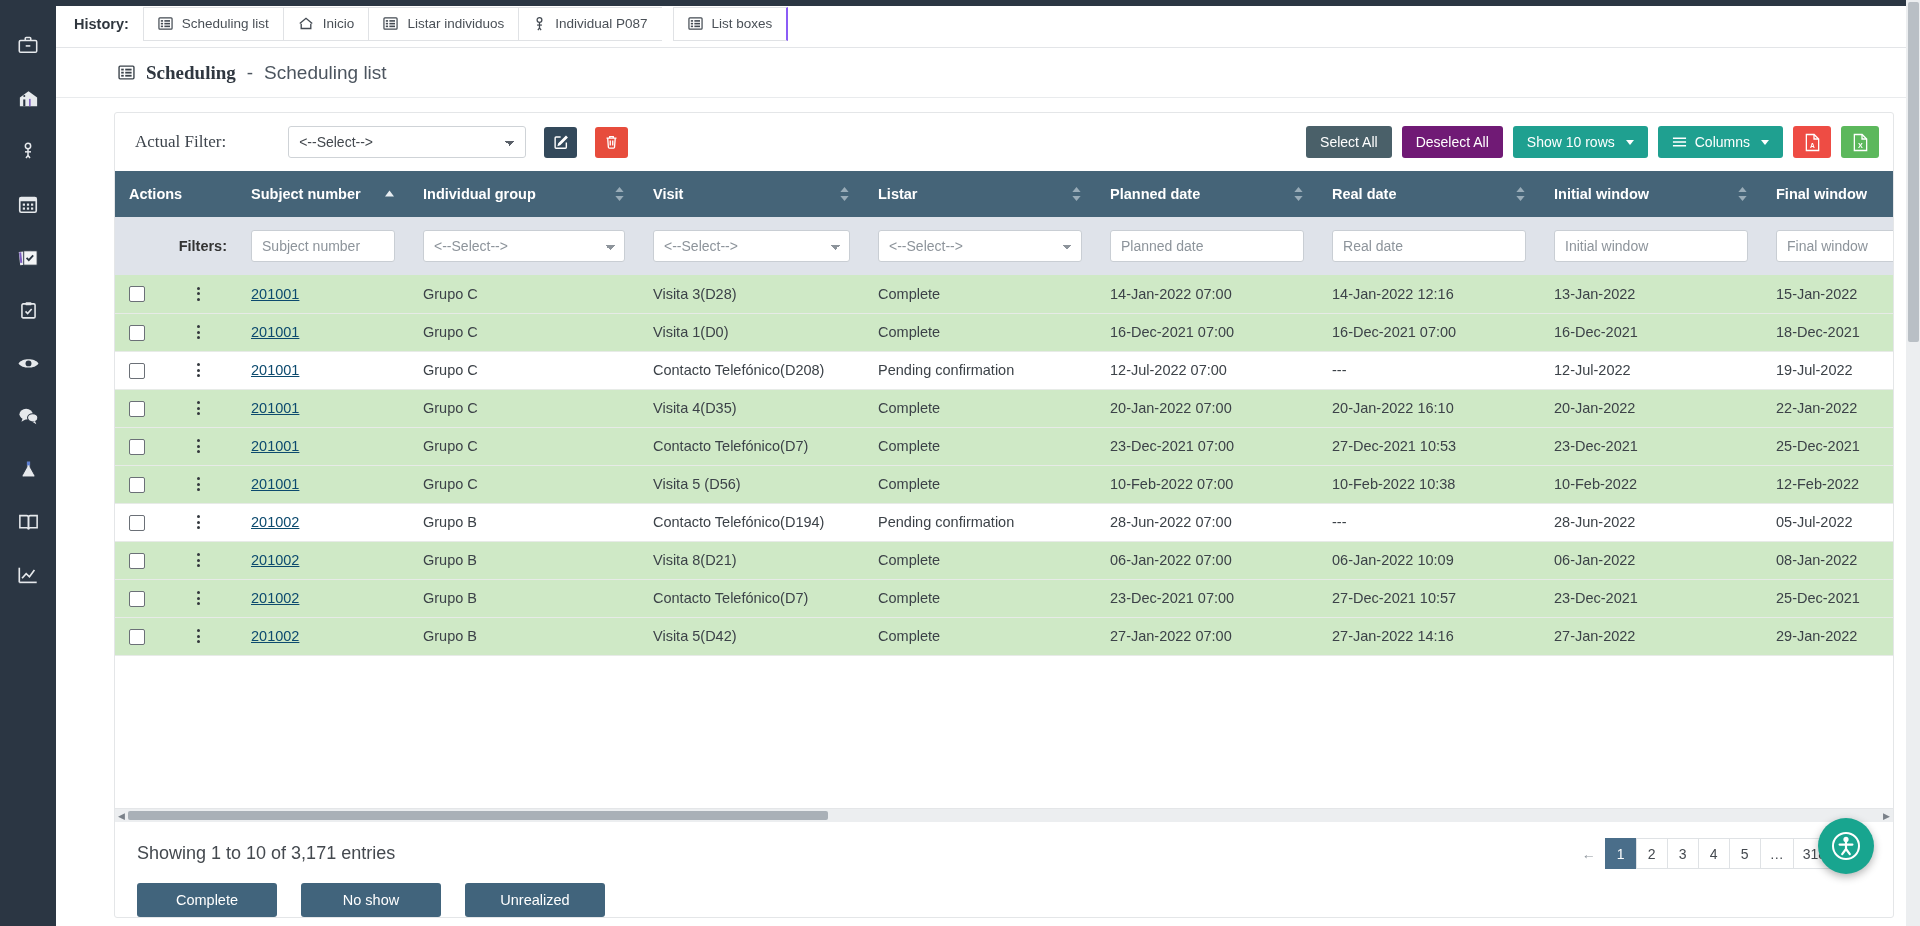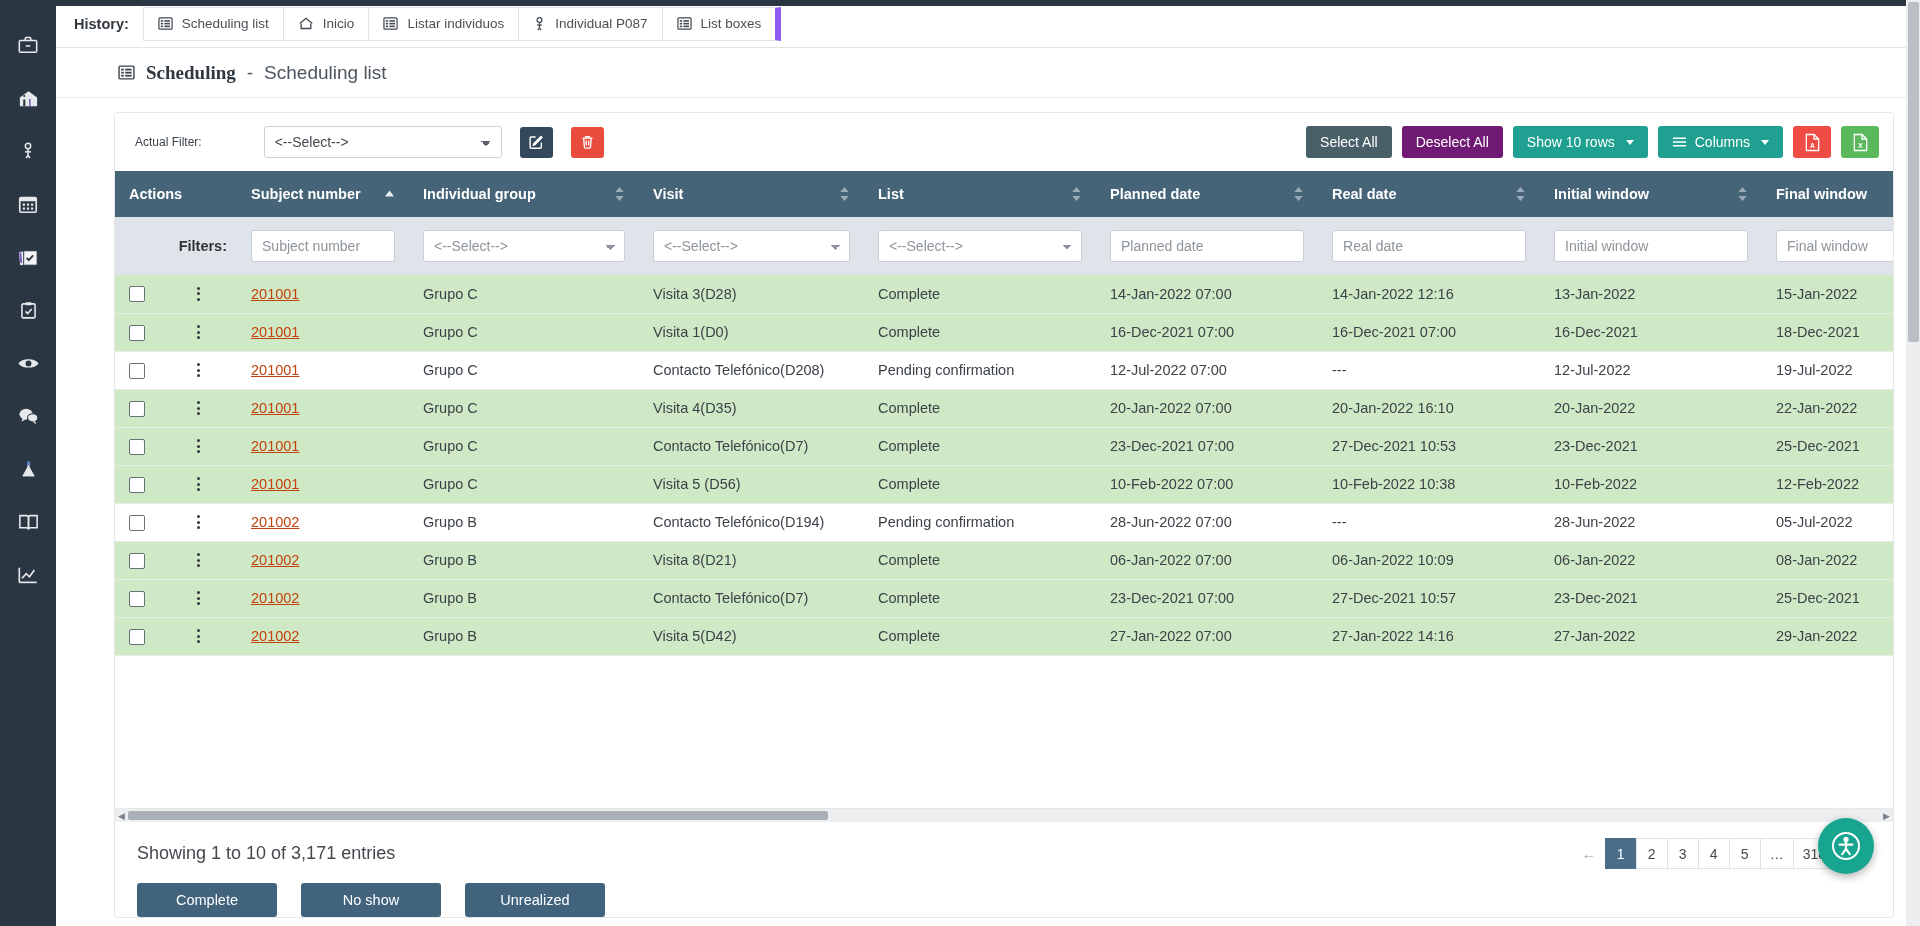--- a/index.html
+++ b/index.html
@@ -27,41 +27,41 @@
   .history{
     height:48px; flex:0 0 48px; background:#fff; border-bottom:1px solid #e3e5e8;
     display:flex; align-items:center; padding-left:18px; gap:0;
   }
   .history-label{ font-weight:bold; font-size:14.5px; color:#30373f; margin-right:14px; }
   .hchip{
     display:flex; align-items:center; gap:9px; height:34px; padding:0 14px;
     border:1px solid #e0e2e5; border-right:none; background:#fff; font-size:13.5px; color:#4a5057;
     cursor:pointer; white-space:nowrap;
   }
-  .hchip:last-child{ border-right:6px solid #8b5cf6; }
+  .hchip:last-child{ border-right:2px solid #8b5cf6;margin-left:11px; }
   .hchip svg{ display:block; }
 
   
   .page-title{
     height:50px; flex:0 0 50px; display:flex; align-items:center; gap:11px;
     padding-left:62px; border-bottom:1px solid #e9ebed;
   }
   .page-title .t1{ font-size:19px; font-weight:bold; color:#2f3740;font-family:Liberation Serif, serif; }
   .page-title .t2{ font-size:19px; color:#4c555f; font-weight:normal; }
 
   
   .content{ flex:1; padding:14px 0 0 0; overflow:hidden; position:relative;}
   .card{
     margin:0 26px 0 58px; border:1px solid #e4e6e8; border-radius:3px;
     background:#fff; height:806px; display:flex; flex-direction:column; overflow:hidden;
   }
 
   
   .toolbar{ height:58px; flex:0 0 58px; display:flex; align-items:center; padding:0 14px 0 20px; gap:10px; }
-  .af-label{ font-size:12px; color:#3d444c; margin-right:52px; }
+  .af-label{ font-size:17px; color:#3d444c; margin-right:52px;font-family:Liberation Serif, serif; }
   .af-select{
     width:238px; height:32px; border:1px solid #cfd3d7; border-radius:3px; background:#fff;
     font-size:14px; color:#43484e; padding:0 26px 0 10px; appearance:none;
     background-image:linear-gradient(45deg,transparent 50%,#5a6069 50%),linear-gradient(135deg,#5a6069 50%,transparent 50%);
     background-position:calc(100% - 15px) 14px, calc(100% - 10px) 14px;
     background-size:5px 5px,5px 5px; background-repeat:no-repeat; cursor:pointer;
   }
   .icon-btn{
     width:33px; height:31px; border:none; border-radius:3px; display:flex; align-items:center;
     justify-content:center; cursor:pointer; margin-left:8px;
@@ -111,21 +111,21 @@
     border-bottom:1px solid #e7ebe7; white-space:nowrap;
   }
   tr.green td{ background:#cfe9c6; }
   tr.white td{ background:#ffffff; }
   .cbx{
     width:16px; height:16px; border:1px solid #6b7077; background:#fff; border-radius:2px;
     display:inline-block; cursor:pointer; vertical-align:middle;
   }
   .kebab{ display:flex; flex-direction:column; gap:2.5px; align-items:center; cursor:pointer; width:14px;}
   .kebab i{ width:3px; height:3px; background:#33383d; border-radius:50%; display:block; }
-  .slink{ color:#c2410c; text-decoration:underline; cursor:pointer; font-size:14.5px; }
+  .slink{ color:#0c4a6e; text-decoration:underline; cursor:pointer; font-size:14.5px; }
 
   
   .hscroll{ height:14px; background:#eceef0; border-top:1px solid #e4e6e8; position:relative; flex:0 0 14px;
             display:flex; align-items:center; }
   .hscroll .arrowl,.hscroll .arrowr{ width:13px; text-align:center; font-size:9px; color:#7a8189; cursor:pointer; }
   .hscroll .track{ flex:1; height:9px; position:relative; }
   .hscroll .thumb{ position:absolute; left:0; top:0; height:9px; width:700px; background:#a9b0b7; border-radius:2px; cursor:pointer;}
 
   
   .tfoot{ flex:0 0 auto; padding:16px 26px 0 22px; display:flex; align-items:center; }
@@ -409,21 +409,21 @@
                   </svg>
                 </th>
                 <th>
                   <span>Visit</span>
                   <svg class="sorticon" width="11" height="15" viewBox="0 0 11 15">
                     <path d="M5.5 0.6 L9.6 5.4 H1.4 Z" fill="#dfe8ee"></path>
                       <path d="M5.5 14.4 L9.6 9.6 H1.4 Z" fill="#dfe8ee"></path>
                   </svg>
                 </th>
                 <th>
-                  <span>List</span>
+                  <span>Listar</span>
                   <svg class="sorticon" width="11" height="15" viewBox="0 0 11 15">
                     <path d="M5.5 0.6 L9.6 5.4 H1.4 Z" fill="#dfe8ee"></path>
                       <path d="M5.5 14.4 L9.6 9.6 H1.4 Z" fill="#dfe8ee"></path>
                   </svg>
                 </th>
                 <th>
                   <span>Planned date</span>
                   <svg class="sorticon" width="11" height="15" viewBox="0 0 11 15">
                     <path d="M5.5 0.6 L9.6 5.4 H1.4 Z" fill="#dfe8ee"></path>
                       <path d="M5.5 14.4 L9.6 9.6 H1.4 Z" fill="#dfe8ee"></path>

